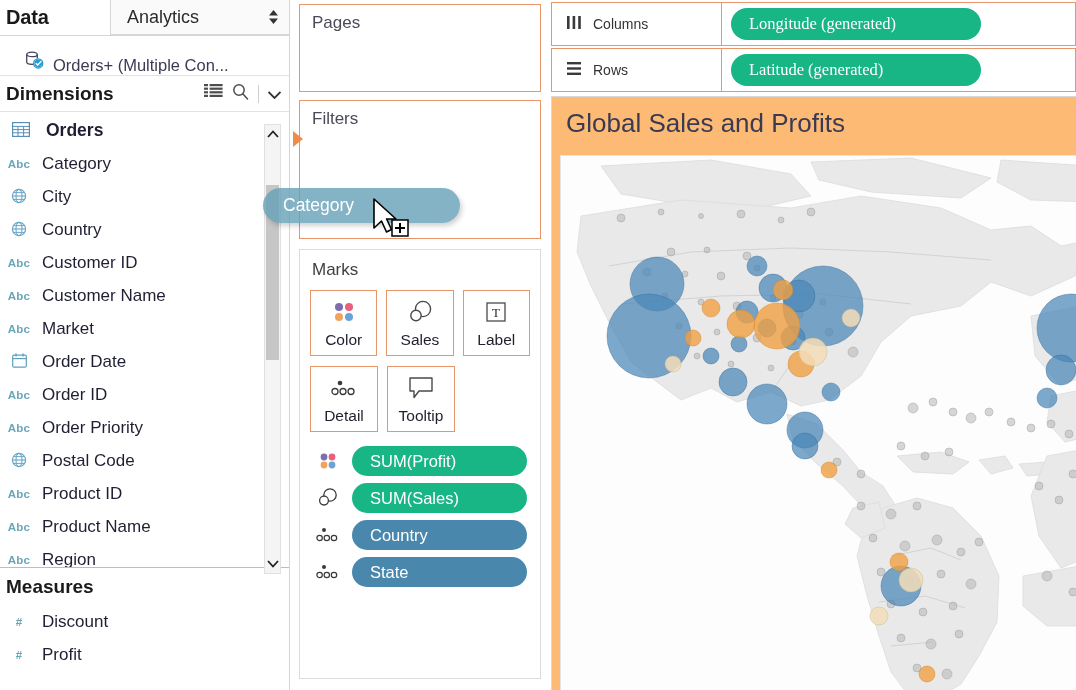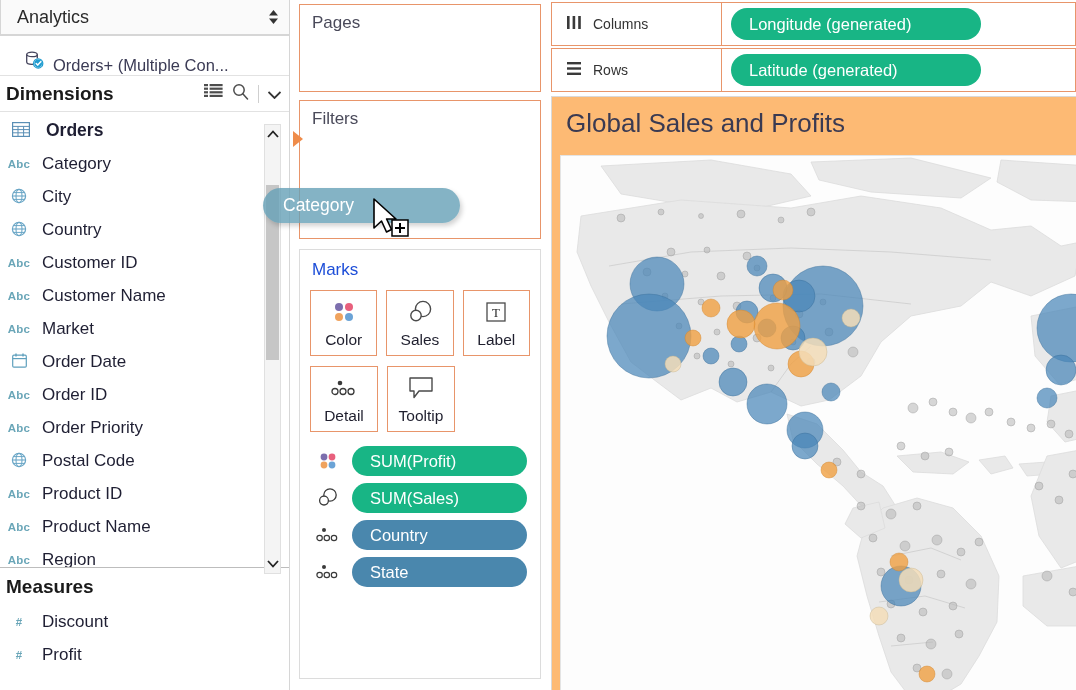--- a/index.html
+++ b/index.html
@@ -88,21 +88,21 @@
   }
   .card .card-title { font-size: 17px; color: #4a4a5a; padding: 8px 0 0 12px; }
   #pages-card { height: 88px; }
   #filters-card { height: 139px; margin-top: 8px; }
   .drop-tri {
     position: absolute; left: -7px; top: 30px; width: 0; height: 0;
     border-top: 8px solid transparent; border-bottom: 8px solid transparent;
     border-left: 10px solid #ef8c4a;
   }
   #marks-card { height: 430px; margin-top: 10px; border: 1px solid #dcdcdc; }
-  #marks-card .card-title { font-size: 17px; color: #1d4ed8; padding: 10px 0 0 12px; }
+  #marks-card .card-title { font-size: 17px; color: #404040; padding: 10px 0 0 12px; }
 
   .marktype {
     margin: 12px 10px 0 10px; height: 34px; border: 1px solid #cfcfcf; background: #fff;
     display: flex; align-items: center; position: relative;
   }
   .marktype .mt-circle {
     width: 14px; height: 14px; border: 1.6px solid #4a4a4a; border-radius: 50%; margin-left: 16px;
   }
   .marktype .mt-label { font-size: 16px; color: #2b2b2b; margin-left: 10px; }
   .marktype .mt-caret {
@@ -132,21 +132,21 @@
   #vizarea { position: absolute; left: 549px; top: 0; right: 0; bottom: 0; background: #fff; }
   .shelf {
     height: 44px; display: flex; align-items: stretch; border: 1px solid #e8956a;
     margin: 2px 0 0 2px; background: #fff;
   }
   .shelf .shelf-label {
     width: 170px; display: flex; align-items: center; gap: 11px; padding-left: 14px;
     border-right: 1px solid #e8956a; font-size: 14px; color: #333;
   }
   .shelf .shelf-body { flex: 1; display: flex; align-items: center; padding-left: 9px; }
-  .shelf .pill { height: 32px; border-radius: 16px; }
+  .shelf .pill { height: 32px; border-radius: 16px; font-family: Liberation Serif, serif; }
 
   #vizpanel {
     position: absolute; left: 2px; top: 96px; right: 0; bottom: 0;
     border: 1px solid #d9d9d9; border-right: none; border-bottom: none; background: #fdba74;
   }
   .viz-title { height: 52px; display: flex; align-items: center; padding-left: 14px;
     font-size: 26px; color: #3a3a52; }
   .map-wrap { position: absolute; left: 8px; right: 0; top: 58px; bottom: 0;
     border: 1px solid #e4e4e4; border-right: none; border-bottom: none;
     background: #fdfdfd; overflow: hidden; }
@@ -164,20 +164,23 @@
   #cursor { position: absolute; left: 372px; top: 198px; z-index: 70; pointer-events: none; }
 </style>
 </head>
 <body>
 
 <div id="app">
 
   <div id="sidebar">
 
     <div class="tabbar">
+      <div class="tab-data">
+        <span>Data</span>
+      </div>
       <div class="tab-analytics">
         <span>Analytics</span>
         <span class="updown">
           <svg width="11" height="6" viewBox="0 0 11 6">
               <path d="M5.5 0 L10 5.5 L1 5.5 Z" fill="#333"></path>
             </svg>
           <svg width="11" height="6" viewBox="0 0 11 6">
               <path d="M5.5 6 L1 0.5 L10 0.5 Z" fill="#333"></path>
             </svg>
         </span>

